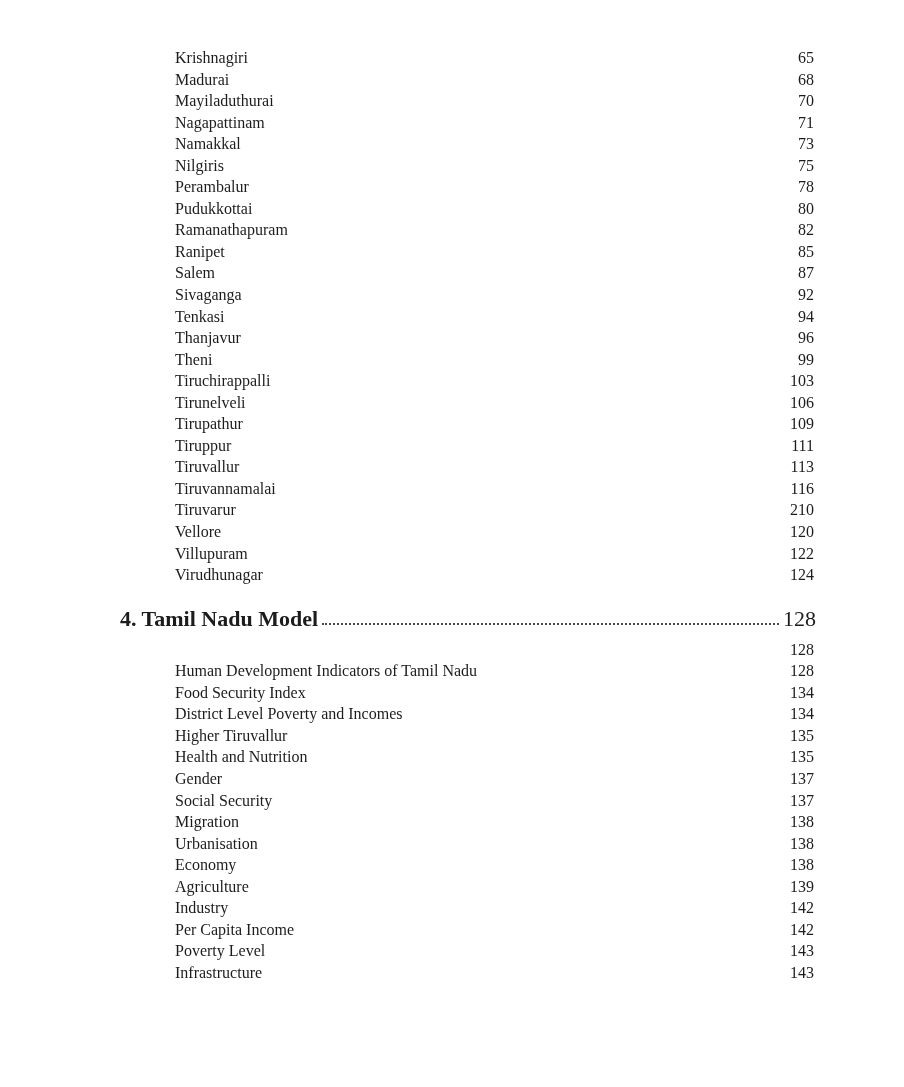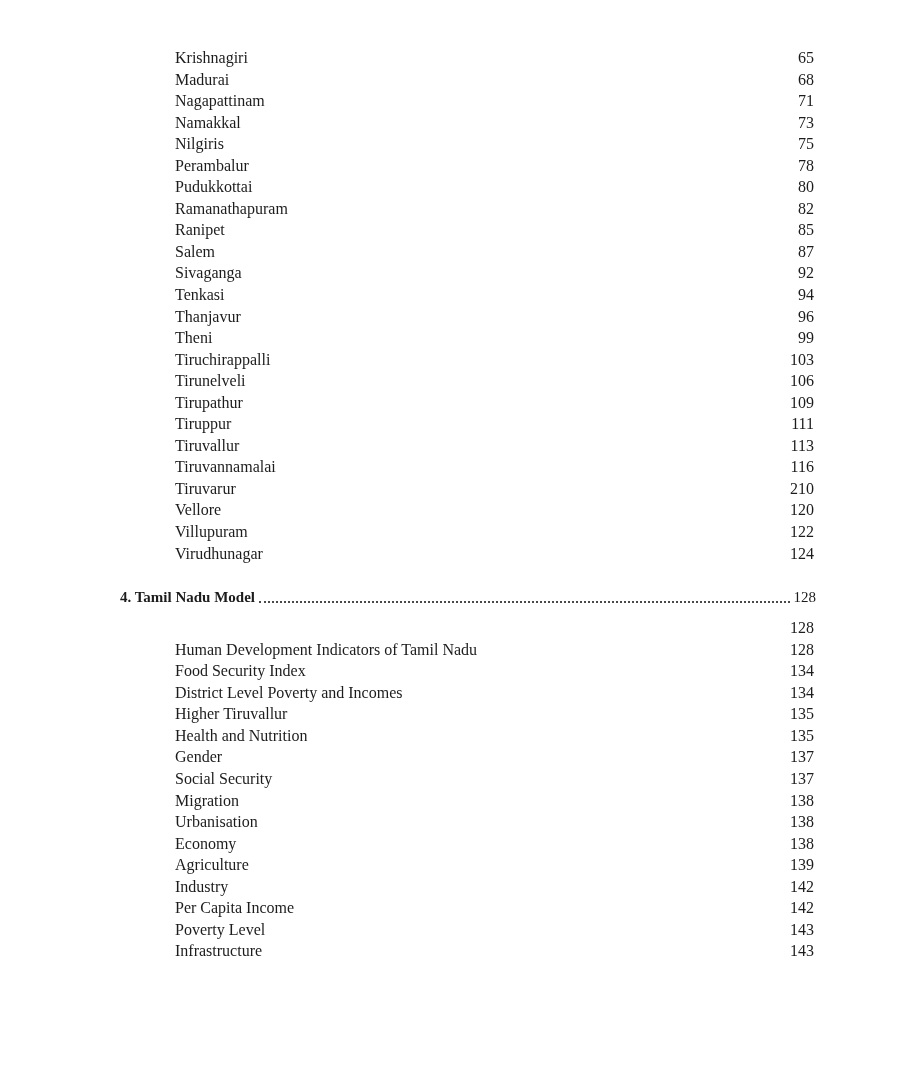--- a/index.html
+++ b/index.html
@@ -33,21 +33,21 @@
   }
   .entry-page {
     margin-left: auto;
     margin-right: 2px;
     min-width: 30px;
     text-align: right;
   }
   .heading-row {
     display: flex;
     line-height: 22px;
-    font-size: 15px;
+    font-size: 22px;
     margin-top: 22px;
     margin-bottom: 9px;
     justify-content: space-between;
   }
   .h-label {
     font-weight: bold;
     white-space: nowrap;
   }
   .leader {
     flex: 1 1 auto;
@@ -75,20 +75,24 @@
     <div id="districts">
         <div class="entry-row">
           <span class="entry-label">Krishnagiri</span>
           <span class="entry-page">65</span>
         </div>
         <div class="entry-row">
           <span class="entry-label">Madurai</span>
           <span class="entry-page">68</span>
         </div>
         <div class="entry-row">
+          <span class="entry-label">Mayiladuthurai</span>
+          <span class="entry-page">70</span>
+        </div>
+        <div class="entry-row">
           <span class="entry-label">Nagapattinam</span>
           <span class="entry-page">71</span>
         </div>
         <div class="entry-row">
           <span class="entry-label">Namakkal</span>
           <span class="entry-page">73</span>
         </div>
         <div class="entry-row">
           <span class="entry-label">Nilgiris</span>
           <span class="entry-page">75</span>

